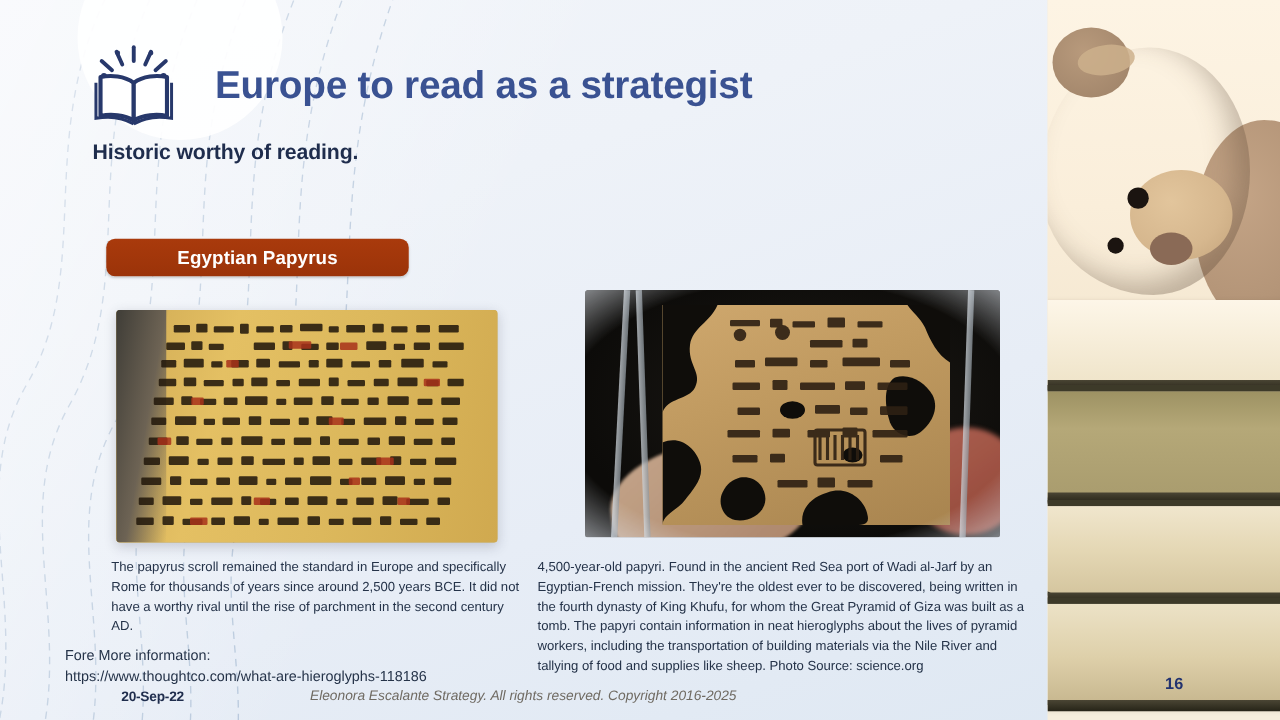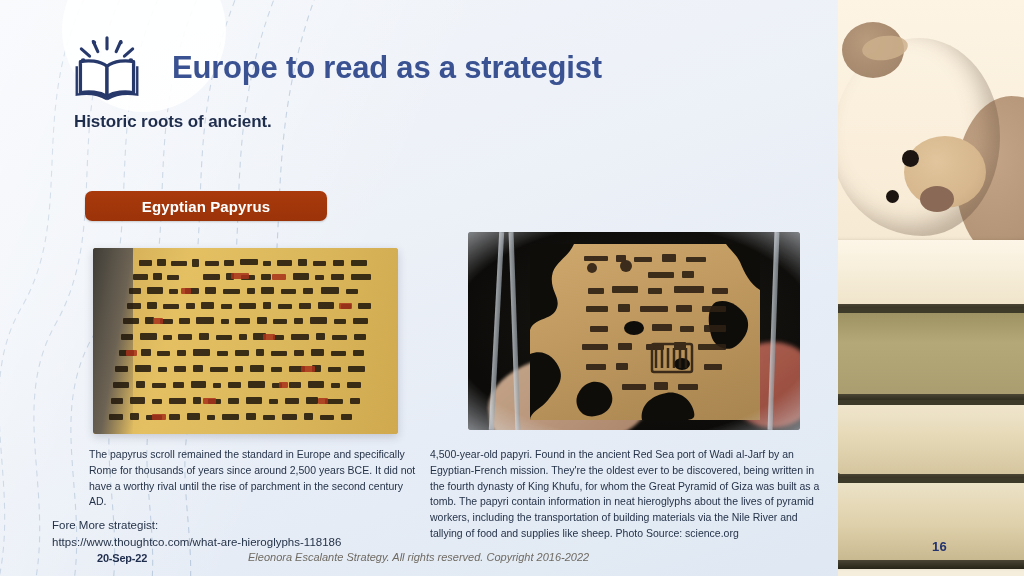--- a/index.html
+++ b/index.html
@@ -259,21 +259,21 @@
       <path d="M40 33 C 32 27, 20 26, 11 28 L 11 62 C 20 60, 32 61, 40 66 Z"></path>
       <path d="M40 33 C 48 27, 60 26, 69 28 L 69 62 C 60 60, 48 61, 40 66 Z"></path>
     </g>
     <g stroke="#27386b" stroke-width="2.6" fill="none">
       <path d="M7 33 L7 64 C 18 62, 30 63, 40 69"></path>
       <path d="M73 33 L73 64 C 62 62, 50 63, 40 69"></path>
     </g>
   </svg>
 
   <div class="title">Europe to read as a strategist</div>
-  <div class="subhead">Historic roots of ancient.</div>
+  <div class="subhead">Historic worthy of reading.</div>
   <div class="badge">Egyptian Papyrus</div>
 
   <div class="img-left">
     <div class="pap-left-bg"></div>
     <div class="pap-left-shadow"></div>
     <svg viewBox="0 0 305 186" style="position:absolute;inset:0;width:100%;height:100%">
       <g>
         <g fill="#241a0d" opacity=".88">
           <rect x="46" y="12" width="13" height="6" rx="1"></rect>
             <rect x="64" y="11" width="9" height="7" rx="1"></rect>
@@ -503,20 +503,20 @@
             <rect x="124" y="138" width="14" height="8" rx="1"></rect>
           <rect x="148" y="140" width="20" height="6" rx="1"></rect>
         </g>
       </svg>
     </div>
   </div>
 
   <div class="cap-left">The papyrus scroll remained the standard in Europe and specifically Rome for thousands of years since around 2,500 years BCE. It did not have a worthy rival until the rise of parchment in the second century AD.</div>
   <div class="cap-right">4,500-year-old papyri. Found in the ancient Red Sea port of Wadi al-Jarf by an Egyptian-French mission. They're the oldest ever to be discovered, being written in the fourth dynasty of King Khufu, for whom the Great Pyramid of Giza was built as a tomb. The papyri contain information in neat hieroglyphs about the lives of pyramid workers, including the transportation of building materials via the Nile River and tallying of food and supplies like sheep. Photo Source: science.org</div>
   <div class="more-info">
-    <div>Fore More strategist:</div>
+    <div>Fore More information:</div>
     <div>https://www.thoughtco.com/what-are-hieroglyphs-118186</div>
   </div>
 
   <div class="footer-date">20-Sep-22</div>
-  <div class="footer-copy">Eleonora Escalante Strategy. All rights reserved. Copyright 2016-2022</div>
+  <div class="footer-copy">Eleonora Escalante Strategy. All rights reserved. Copyright 2016-2025</div>
 
 </div>
 
 </body></html>

